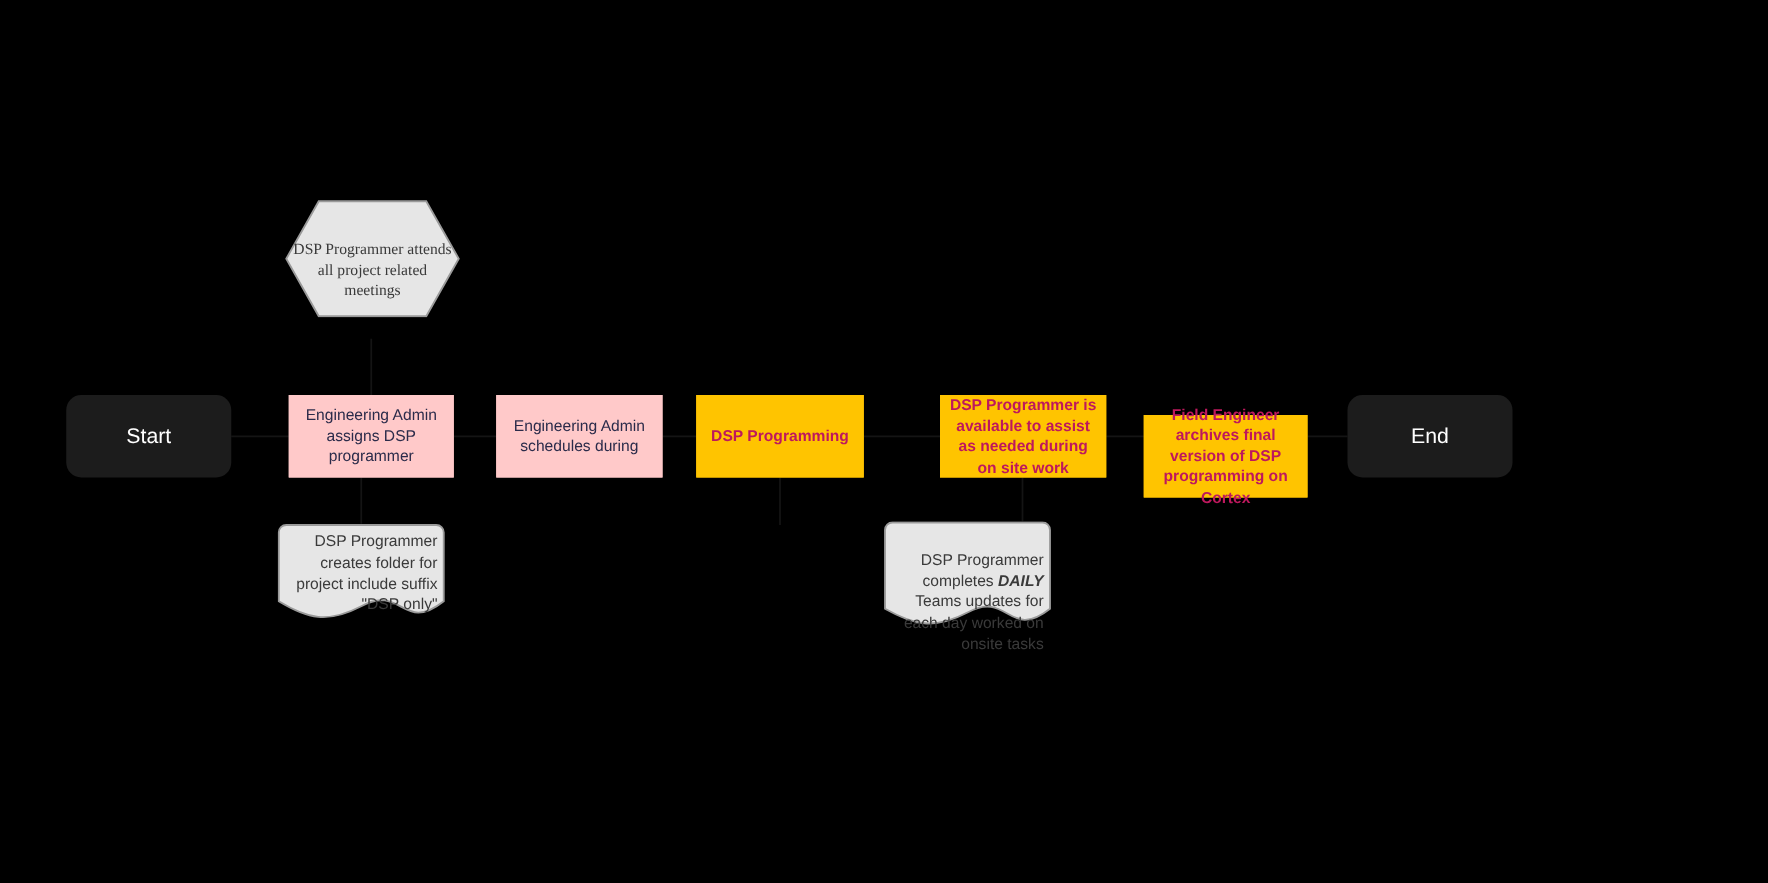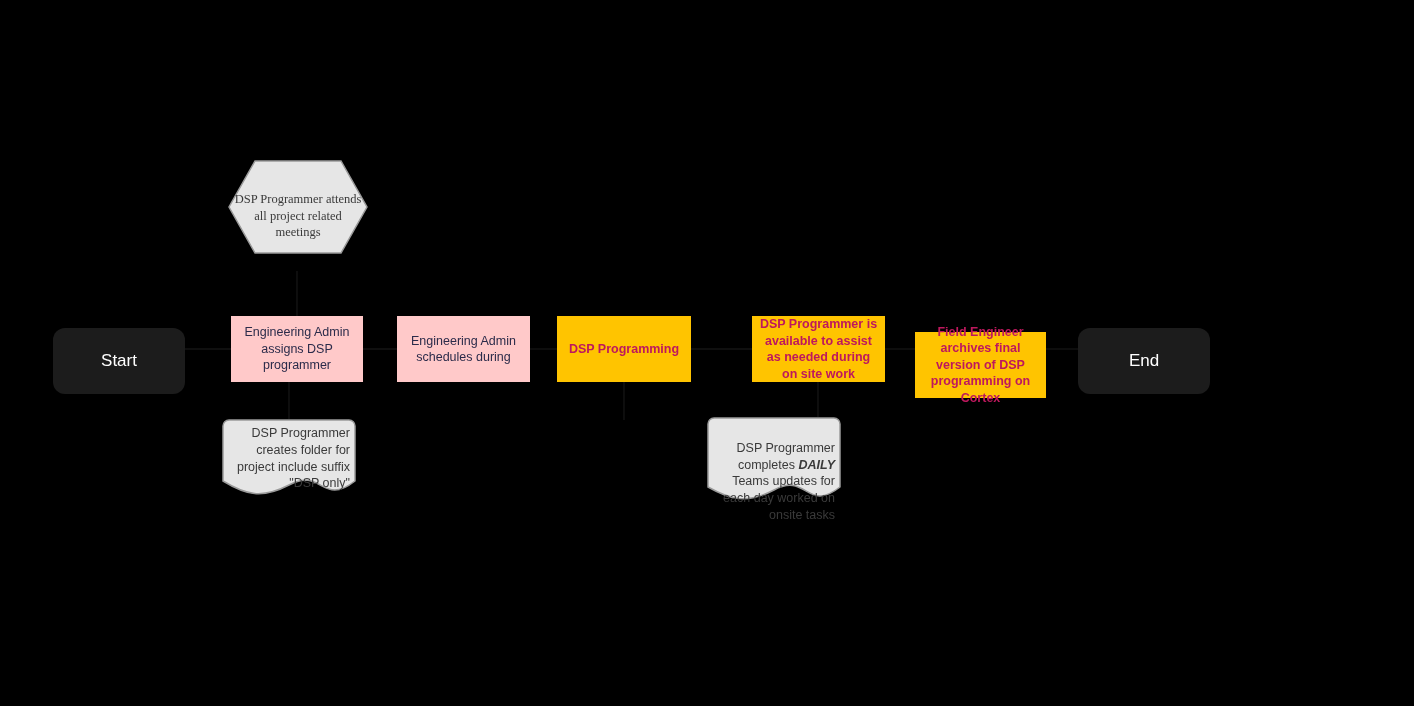--- a/index.html
+++ b/index.html
@@ -32,21 +32,20 @@
     white-space: pre-line;
   }
 
   
   .terminator {
     background: #1C1C1C;
     border-radius: 12px;
     color: #FFFFFF;
     font-size: 17px;
     line-height: 1.25;
-    margin-top: 12px;
   }
 
   
   .process-pink {
     background: #FFC9C9;
     color: #2B2B4A;
     font-size: 12.5px;
     line-height: 1.32;
     border: 1px solid #FFC9C9;
   }

